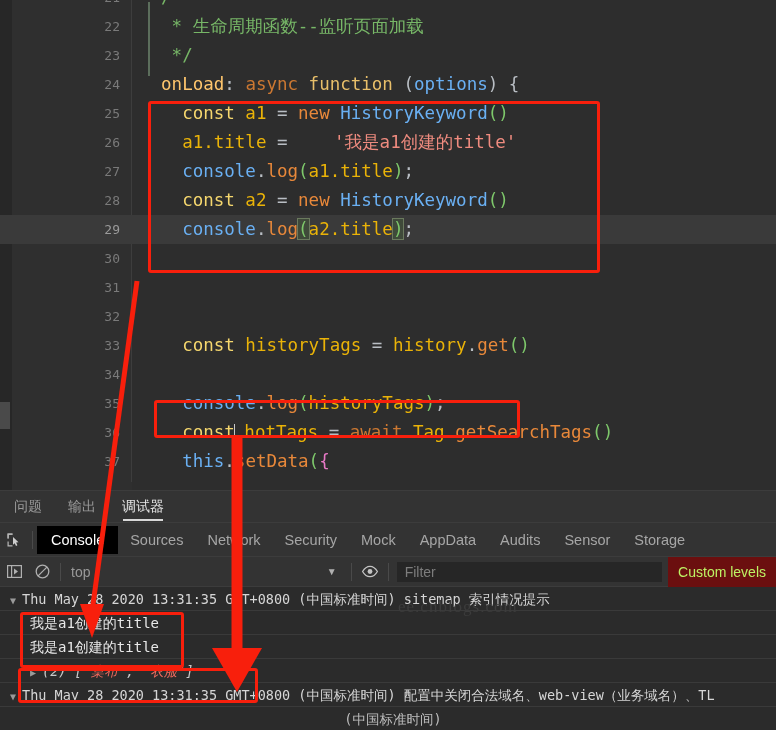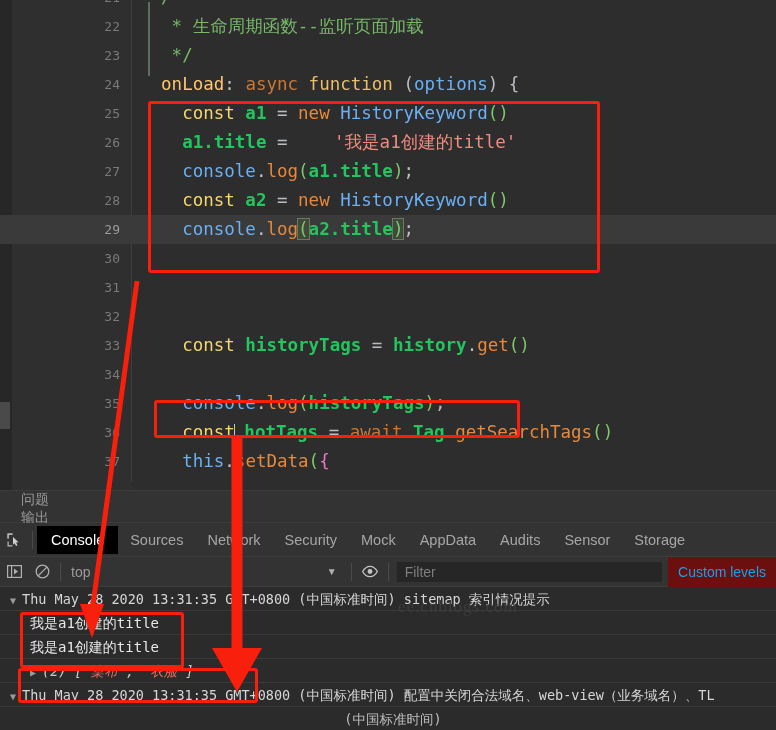--- a/index.html
+++ b/index.html
@@ -57,21 +57,21 @@
     position: absolute; left: 148px; top: 2px; width: 2px; height: 74px;
     background: #5c6e5c;
   }
 
   
   .kw    { color: #f5d76e; }        
   .kw2   { color: #ffc66d; margin-top: 44px; }        
   .kw3   { color: #e8bf6a; }
   .async { color: #cc7832; }
   .cls   { color: #6ab0f3; }
-  .ident { color: #22c55e; font-weight: bold; }
+  .ident { color: #eab308; }
   .obj   { color: #6ab0f3; }
   .meth  { color: #e8883a; }
   .str   { color: #ef8b7f; margin-left: 36px; }
   .cmt   { color: #77b767; }
   .punc  { color: #b9bec4; }
   .paren { color: #7ec86b; }
   .param { color: #6ab0f3; }
   .brace-pink { color: #e879c7; }
   .sel-paren { background: #3f4a3a; outline: 1px solid #6b7a5e; }
   .caret { display:inline-block; width:0; border-left:1px solid #c8c8c8; height:17px; vertical-align:-3px; margin:0 -1px; }
@@ -81,21 +81,21 @@
     position: absolute; left: 0; top: 490px; width: 776px; height: 240px;
     background: #2b2b2b;
     border-top: 1px solid #3c3c3c;
   }
   .dt-toolbar-top {
     position: relative; height: 32px; width: 776px;
     background: #333333;
     border-bottom: 1px solid #3c3c3c;
   }
   .dt-toolbar-top .seg {
-    position: absolute; left: 14px; top: 0; display: flex; align-items: center; height: 32px; flex-direction: column;
+    position: absolute; left: 14px; top: 0; display: flex; align-items: center; height: 32px;
   }
   .ide-tab {
     color: #9a9a9a; font-size: 14px; margin-right: 26px; position: relative;
     font-family: "Liberation Sans", sans-serif;
   }
   .ide-tab.sel { color: #e6e6e6; }
   .ide-tab.sel::after {
     content:""; position:absolute; left:1px; right:1px; bottom:-5px; height:2px; background:#d8d8d8;
   }
 
@@ -121,21 +121,21 @@
     display: flex; align-items: center;
   }
   .ctx-label { color:#9a9a9a; font-size:14px; padding-left:6px; font-family:"Liberation Sans",sans-serif;}
   .caret-dn { color:#b0b0b0; font-size:10px; padding:0 10px; }
   .filter-box {
     flex: 1 1 auto; height: 20px; margin: 0 6px 0 4px; background: #262626;
     color: #7d7d7d; font-size: 14px; display:flex; align-items:center; padding-left:8px;
     font-family:"Liberation Sans",sans-serif;
   }
   .custom-levels {
-    flex: none; background: #6b0f0f; color: #0ea5e9; font-size: 14px;
+    flex: none; background: #6b0f0f; color: #bef264; font-size: 14px;
     height: 30px; display:flex; align-items:center; padding: 0 10px;
     font-family:"Liberation Sans",sans-serif;
   }
 
   .console-body {
     position: relative; width: 776px; height: 143px; background: #2b2b2b; overflow:hidden;
   }
   .cmsg {
     position: relative; height: 24px; line-height: 24px; white-space: pre;
     border-bottom: 1px solid #3a3a3a;

